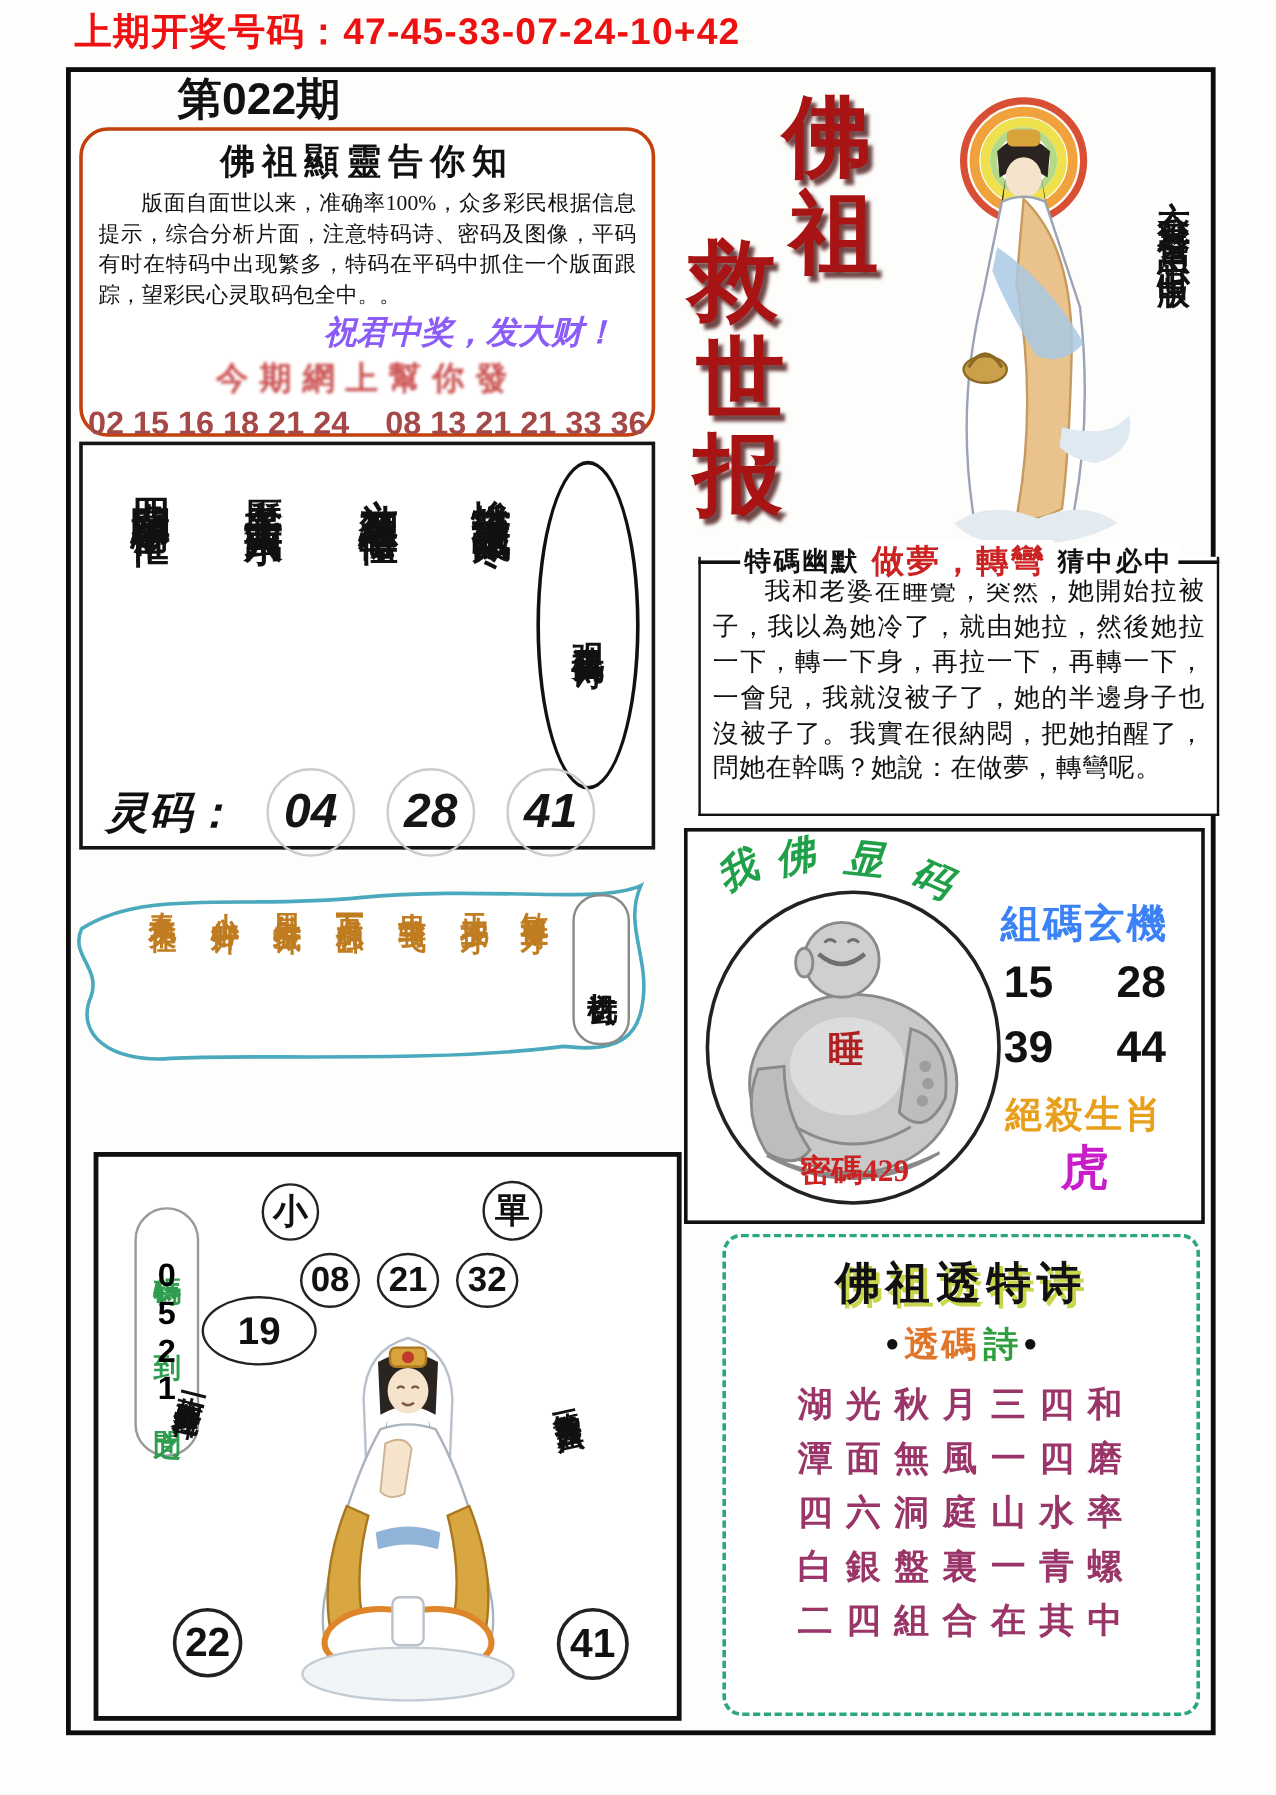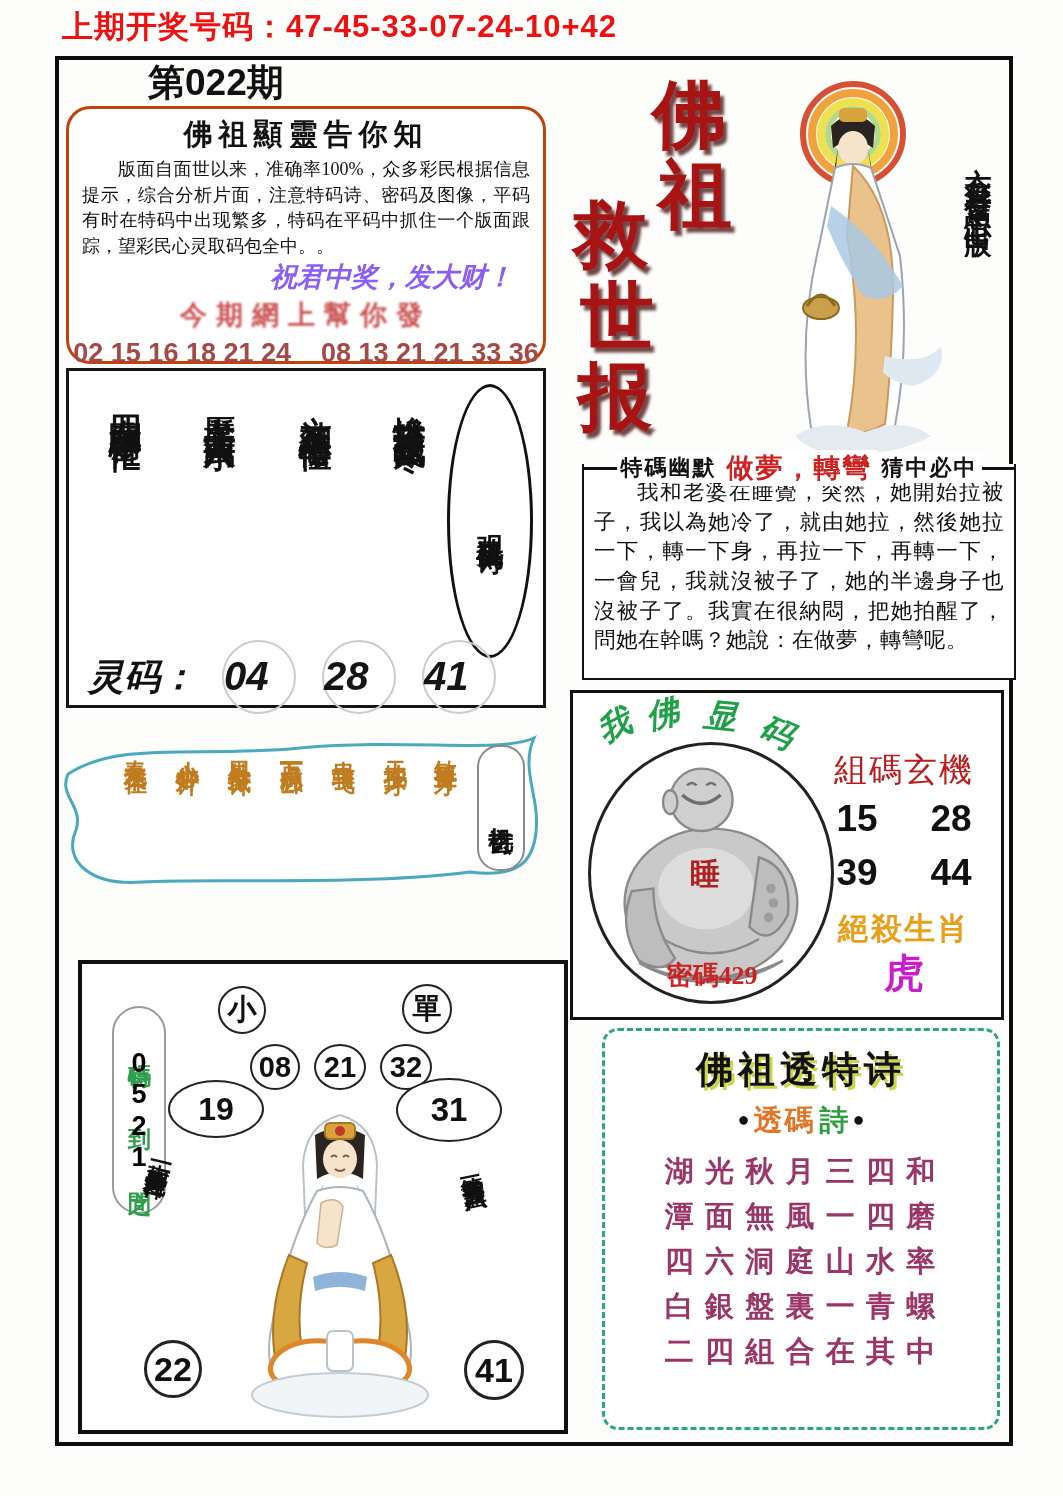--- a/index.html
+++ b/index.html
@@ -31,21 +31,21 @@
   
   .poembox{left:66px;top:368px;width:480px;height:340px;border:3px solid #151515;box-sizing:border-box;background:#fff;}
   .pcol{font-size:32px;font-weight:bold;letter-spacing:4px;top:390px;}
   .pcol.c1{left:104px;} .pcol.c2{left:198px;} .pcol.c3{left:294px;} .pcol.c4{left:388px;}
   .goddess-oval{left:447px;top:384px;width:86px;height:274px;border:3px solid #111;border-radius:50%;
     box-sizing:border-box;display:flex;align-items:center;justify-content:center;background:#fff;}
   .goddess-oval span{font-size:27px;font-weight:bold;letter-spacing:3px;}
   .lingma-row{left:88px;top:640px;display:flex;align-items:center;}
   .lingma-label{font-size:36px;font-weight:bold;font-style:italic;}
   .lingma-num{width:70px;height:70px;margin-left:26px;border:2px solid #cccccc;border-radius:50%;
-    text-align:left;line-height:68px;font-size:40px;font-weight:bold;font-style:italic;color:#151515;
+    text-align:center;line-height:68px;font-size:40px;font-weight:bold;font-style:italic;color:#151515;
     font-family:"Liberation Sans","DejaVu Sans",sans-serif;}
 
   
   .banner-svg{left:50px;top:712px;}
   .xcol{top:742px;font-size:23px;font-weight:bold;color:#c07c20;letter-spacing:3px;}
   .xcol.x1{left:120px;} .xcol.x2{left:172px;} .xcol.x3{left:224px;} .xcol.x4{left:276px;}
   .xcol.x5{left:328px;} .xcol.x6{left:380px;} .xcol.x7{left:430px;}
   .xlabel{left:477px;top:745px;width:48px;height:126px;border:2px solid #8a8a8a;border-radius:22px;
     box-sizing:border-box;display:flex;align-items:center;justify-content:center;background:#fff;}
   .xlabel span{font-size:25px;font-weight:bold;}
@@ -95,21 +95,21 @@
   .wofo{left:570px;top:690px;width:434px;height:330px;border:3px solid #111;box-sizing:border-box;background:#fff;}
   .gchar{font-size:33px;font-weight:bold;font-style:italic;color:#21a04a;}
   .g1{left:598px;top:704px;transform:rotate(-28deg);}
   .g2{left:646px;top:692px;transform:rotate(-12deg);}
   .g3{left:704px;top:694px;transform:rotate(6deg);}
   .g4{left:760px;top:710px;transform:rotate(24deg);}
   .buddha-oval{left:588px;top:742px;width:246px;height:262px;border:3px solid #222;border-radius:50%;
     box-sizing:border-box;overflow:hidden;background:#fff;}
   .belly-char{left:690px;top:854px;font-size:30px;font-weight:bold;color:#b02020;}
   .password{left:612px;top:958px;width:200px;text-align:center;font-size:26px;font-weight:bold;color:#cc2222;}
-  .zuma-title{left:810px;top:748px;width:188px;text-align:center;font-size:33px;font-weight:normal;color:#b91c1c;letter-spacing:2px;}
+  .zuma-title{left:810px;top:748px;width:188px;text-align:center;font-size:33px;font-weight:bold;color:#3b82f6;letter-spacing:2px;}
   .zuma-row{left:810px;top:0;width:188px;display:flex;justify-content:space-around;
     font-size:37px;font-weight:bold;font-family:"Liberation Sans","DejaVu Sans",sans-serif;}
   .zr1{top:798px;} .zr2{top:852px;}
   .juesha{left:810px;top:908px;width:188px;text-align:center;font-size:31px;font-weight:bold;color:#e8a01c;letter-spacing:2px;}
   .tiger{left:810px;top:946px;width:188px;text-align:center;font-size:40px;font-weight:bold;color:#c81dc8;}
 
   
   .toute{left:602px;top:1028px;width:398px;height:402px;border:3px dashed #2aa87c;border-radius:16px;box-sizing:border-box;background:#fff;}
   .toute-title{margin-top:14px;text-align:center;font-size:37px;font-weight:bold;letter-spacing:5px;
     text-shadow:3px 3px 0 #c9d64a;}
@@ -251,21 +251,20 @@
     <div class="vert">
       <span class="grn">特碼</span><span class="blk">05</span><span class="grn">到</span><span class="blk">21</span><span class="grn">之間</span>
     </div>
   </div>
   <div class="abs ring cjk r-small">小</div>
   <div class="abs ring cjk r-single">單</div>
   <div class="abs ring r-08">08</div>
   <div class="abs ring r-21">21</div>
   <div class="abs ring r-32">32</div>
   <div class="abs ring r-19">19</div>
-  <div class="abs ring r-31">31</div>
   <div class="abs ring r-22">22</div>
   <div class="abs ring r-41">41</div>
   <div class="abs vert phrase left">南柯一夢兆吉祥</div>
   <div class="abs vert phrase right">三箭穿雲雁六昌</div>
 
   <svg class="abs" style="left:225px;top:1095px;" width="230" height="335" viewBox="0 0 230 335">
     <path d="M115,20 Q150,30 152,70 L150,120 Q132,100 115,100 Q98,100 80,120 L78,70 Q80,30 115,20 Z" fill="#ffffff" stroke="#b9c2cc" stroke-width="2"></path>
     <path d="M90,40 Q115,26 140,40 L138,84 Q115,70 92,84 Z" fill="#2a2420"></path>
     <rect x="100" y="28" width="30" height="16" rx="5" fill="#d9a33c" stroke="#a87820" stroke-width="2"></rect>
     <circle cx="115" cy="36" r="5" fill="#c0392b"></circle>

